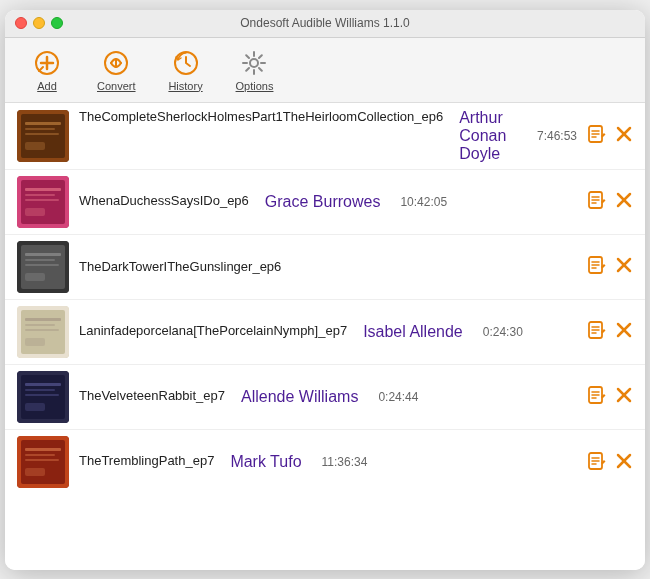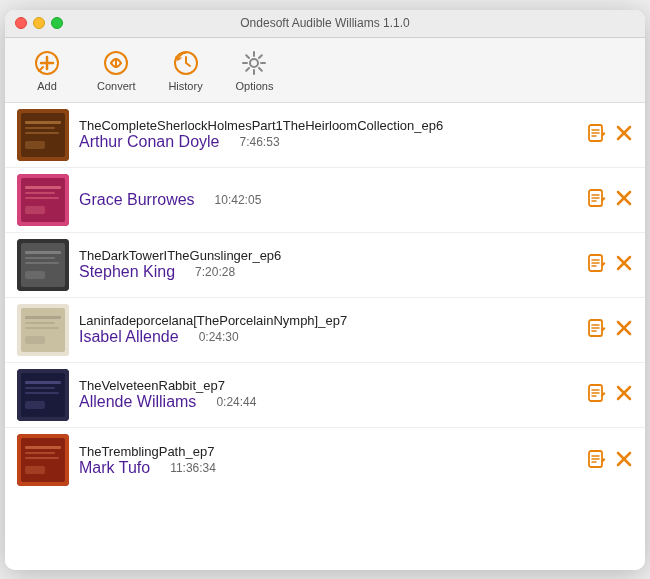--- a/index.html
+++ b/index.html
@@ -86,20 +86,21 @@
       display: flex;
       align-items: center;
       justify-content: center;
       font-size: 22px;
     }
 
     .toolbar-label {
       font-size: 11px;
       color: #444;
       margin-top: 2px;
+      text-decoration: underline;
     }
 
     .orange { color: #e8820a; }
 
     .content {
       flex: 1;
       overflow-y: auto;
       background: #ffffff;
     }
 
@@ -129,22 +130,22 @@
     }
 
     .book-cover svg {
       width: 100%;
       height: 100%;
     }
 
     .book-info {
       flex: 1;
       display: flex;
-      flex-direction: column;
-      gap: 0;
+      flex-direction: row;
+      gap: 16px;
     }
 
     .book-title {
       font-size: 13px;
       font-weight: 500;
       color: #222;
     }
 
     .book-meta {
       display: flex;
@@ -286,20 +287,21 @@
           <svg viewBox="0 0 52 52" xmlns="http://www.w3.org/2000/svg">
       <rect width="52" height="52" fill="#d4447a"></rect>
       <rect x="4" y="4" width="44" height="44" fill="#a02050" rx="2"></rect>
       <rect x="8" y="12" width="36" height="3" fill="#f08090" opacity="0.6" rx="1"></rect>
       <rect x="8" y="18" width="30" height="2" fill="#f08090" opacity="0.4" rx="1"></rect>
       <rect x="8" y="23" width="34" height="2" fill="#f08090" opacity="0.4" rx="1"></rect>
       <rect x="8" y="32" width="20" height="8" fill="#f08090" opacity="0.3" rx="2"></rect>
     </svg>
         </div>
         <div class="book-info">
+          <div class="book-title">WhenaDuchessSaysIDo_ep6</div>
           <div class="book-meta">
             <span class="book-author">Grace Burrowes</span>
             <span class="book-duration">10:42:05</span>
           </div>
         </div>
         <div class="book-actions">
           <span class="action-btn edit-btn"><svg width="20" height="20" viewBox="0 0 20 20" fill="none">
       <rect x="2" y="2" width="13" height="16" rx="2" stroke="#e8820a" stroke-width="1.8" fill="none"></rect>
       <line x1="5" y1="7" x2="12" y2="7" stroke="#e8820a" stroke-width="1.5" stroke-linecap="round"></line>
       <line x1="5" y1="10" x2="12" y2="10" stroke="#e8820a" stroke-width="1.5" stroke-linecap="round"></line>
@@ -318,24 +320,20 @@
       <rect width="52" height="52" fill="#333"></rect>
       <rect x="4" y="4" width="44" height="44" fill="#555" rx="2"></rect>
       <rect x="8" y="12" width="36" height="3" fill="#999" opacity="0.6" rx="1"></rect>
       <rect x="8" y="18" width="30" height="2" fill="#999" opacity="0.4" rx="1"></rect>
       <rect x="8" y="23" width="34" height="2" fill="#999" opacity="0.4" rx="1"></rect>
       <rect x="8" y="32" width="20" height="8" fill="#999" opacity="0.3" rx="2"></rect>
     </svg>
         </div>
         <div class="book-info">
           <div class="book-title">TheDarkTowerITheGunslinger_ep6</div>
-          <div class="book-meta">
-            <span class="book-author">Stephen King</span>
-            <span class="book-duration">7:20:28</span>
-          </div>
         </div>
         <div class="book-actions">
           <span class="action-btn edit-btn"><svg width="20" height="20" viewBox="0 0 20 20" fill="none">
       <rect x="2" y="2" width="13" height="16" rx="2" stroke="#e8820a" stroke-width="1.8" fill="none"></rect>
       <line x1="5" y1="7" x2="12" y2="7" stroke="#e8820a" stroke-width="1.5" stroke-linecap="round"></line>
       <line x1="5" y1="10" x2="12" y2="10" stroke="#e8820a" stroke-width="1.5" stroke-linecap="round"></line>
       <line x1="5" y1="13" x2="9" y2="13" stroke="#e8820a" stroke-width="1.5" stroke-linecap="round"></line>
       <path d="M14 12 L17 9 L18.5 10.5 L15.5 13.5 Z" fill="#e8820a"></path>
     </svg></span>
           <span class="action-btn delete-btn"><svg width="18" height="18" viewBox="0 0 18 18" fill="none">

